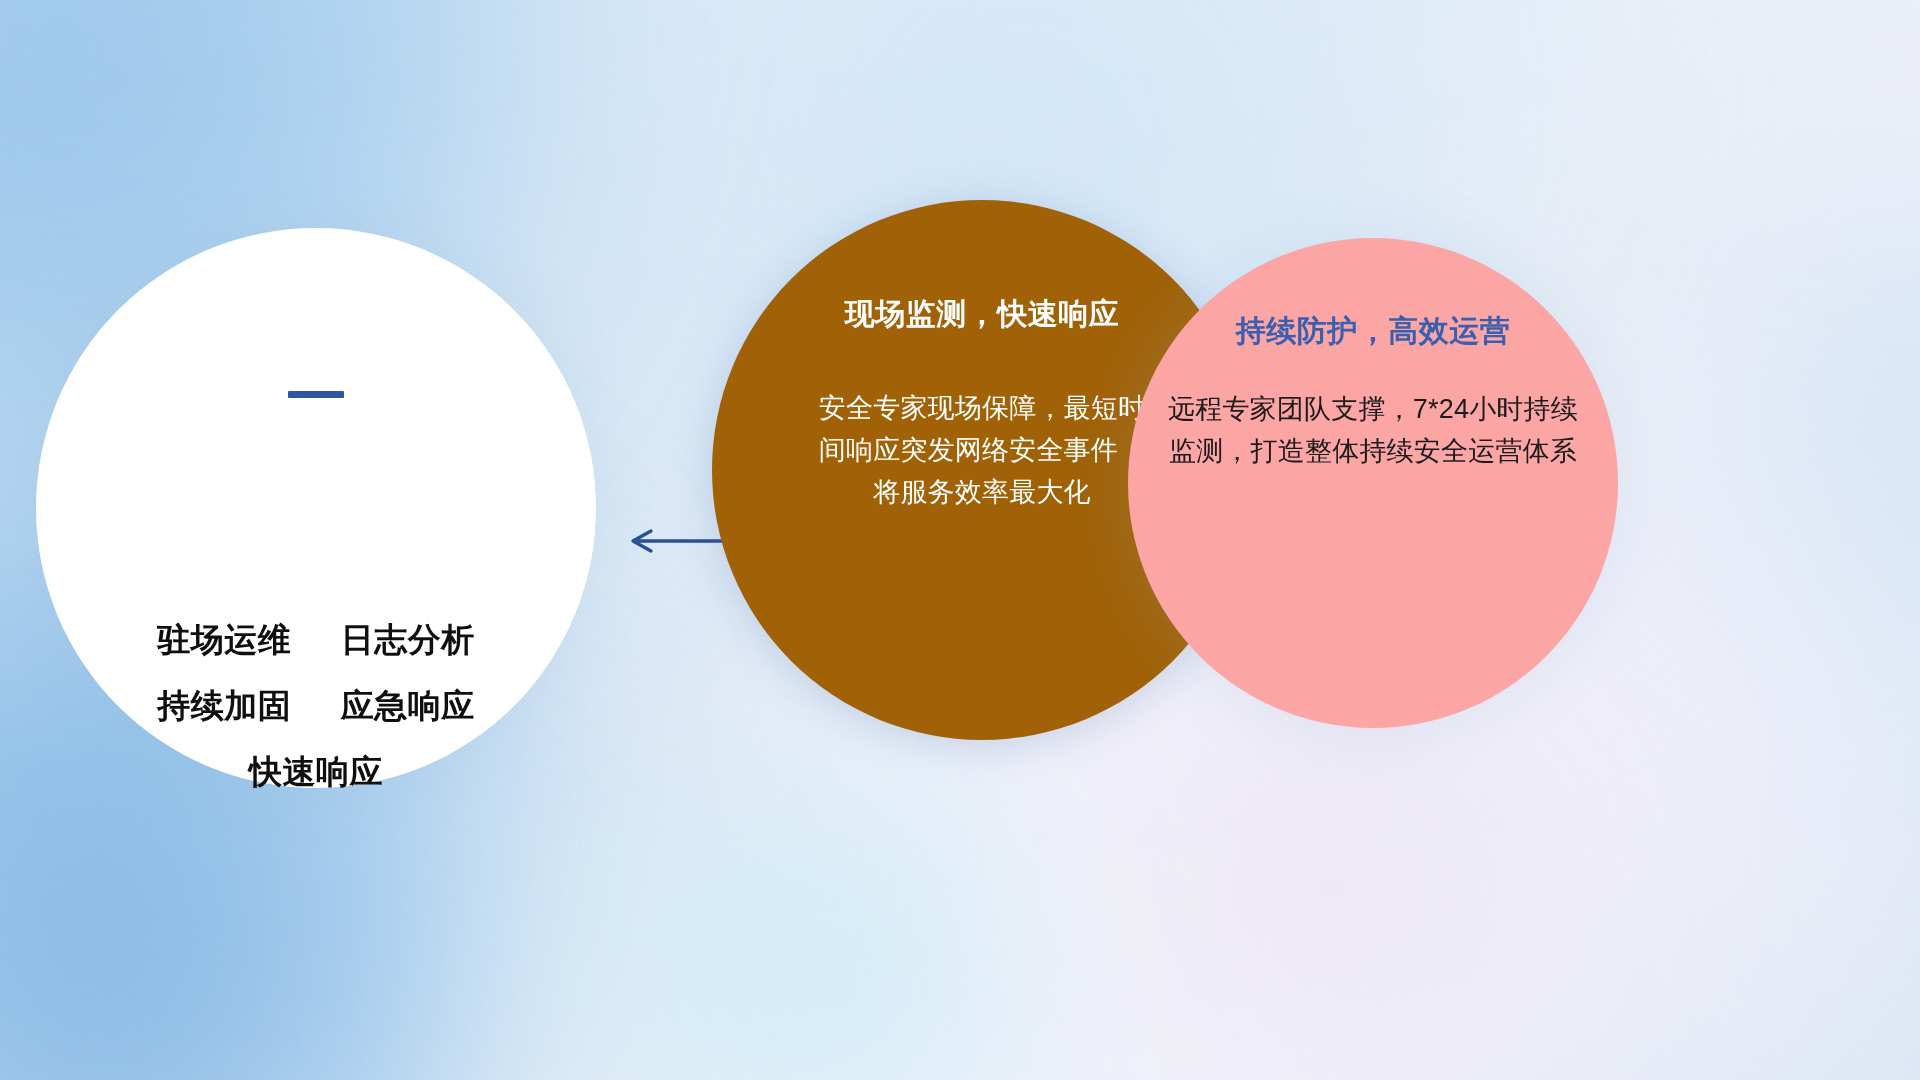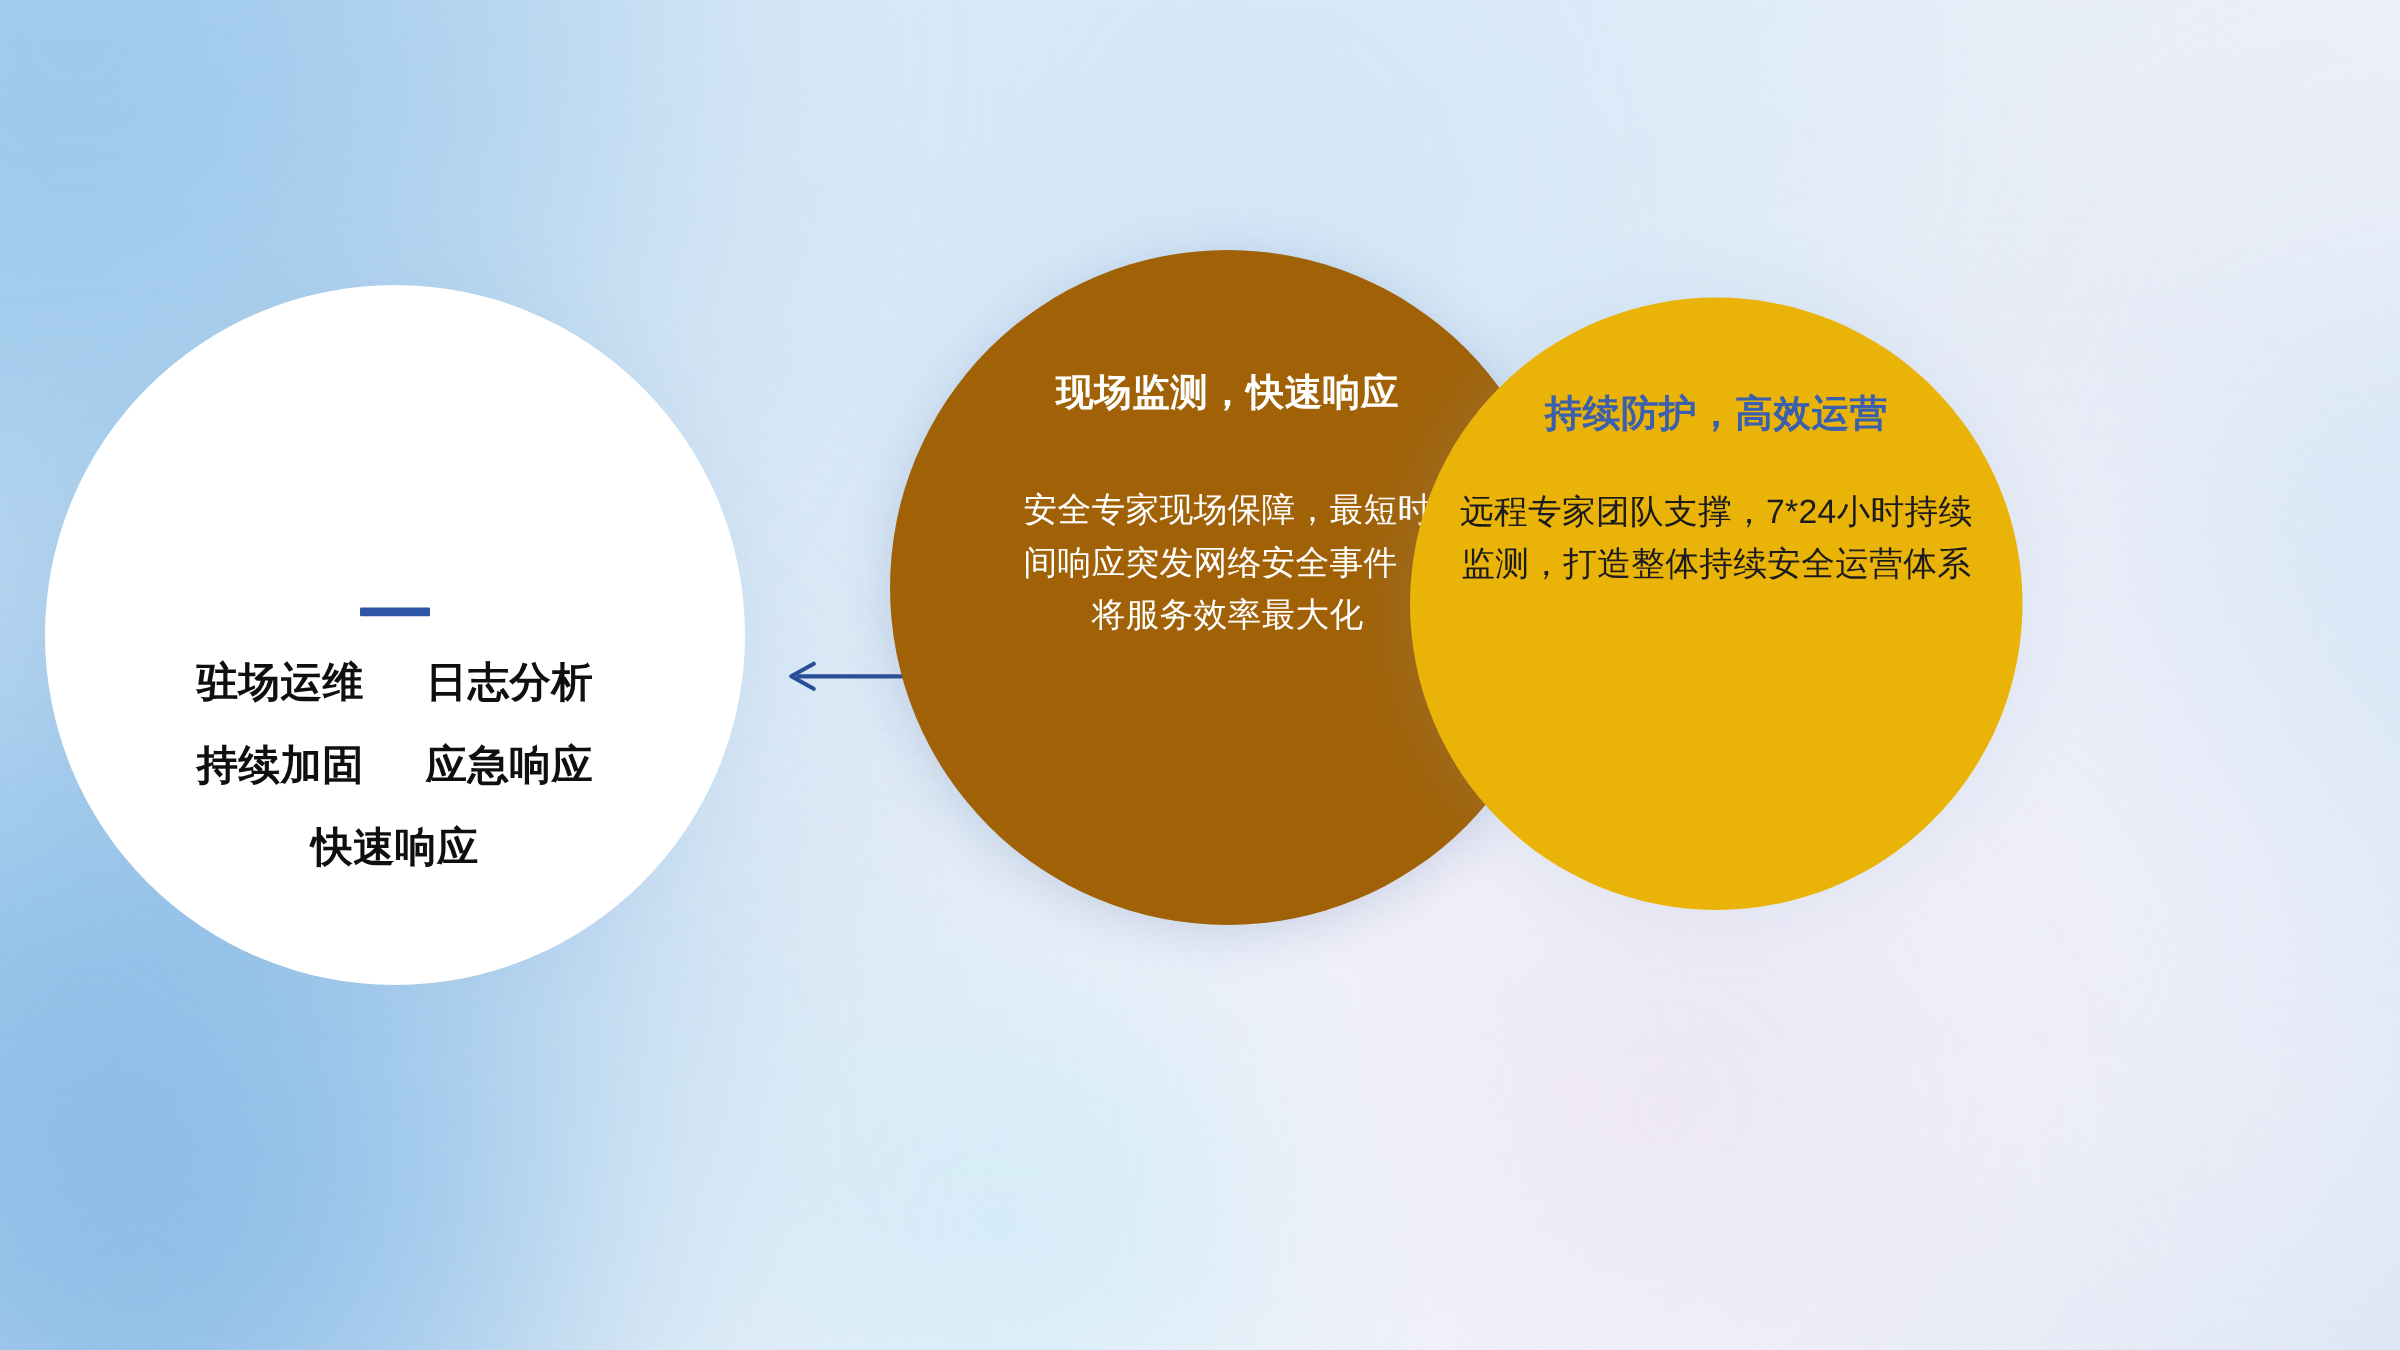--- a/index.html
+++ b/index.html
@@ -43,21 +43,21 @@
 
   
   .arrow{ position:absolute; left:611px; top:528px; width:273px; height:26px; }
 
   
   .circle{ position:absolute; border-radius:50%; }
 
   .circle-left{
     left:36px; top:228px; width:560px; height:560px;
     background:#ffffff;
-    display:flex; flex-direction:column; align-items:center; justify-content:center;
+    display:flex; flex-direction:column; align-items:center; justify-content:space-between;
     box-shadow:0 0 60px rgba(140,175,210,.18);
   }
   .dash{
     width:56px; height:7px; background:#2e56a6; border-radius:1px;
     margin-top:163px;
   }
   .left-lines{ margin-top:36px; text-align:center; }
   .left-line{
     font-size:33px; font-weight:bold; color:#0f0f10; letter-spacing:.5px;
     line-height:1.0;
@@ -78,21 +78,21 @@
     white-space:nowrap;
   }
   .mid-body{
     margin-top:52px; width:330px;
     font-size:27px; color:#ffffff; line-height:1.56; text-align:center;
     letter-spacing:.2px;
   }
 
   .circle-right{
     left:1128px; top:238px; width:490px; height:490px;
-    background:#eab308;
+    background:#fca5a5;
     display:flex; flex-direction:column; align-items:center;
     z-index:3;
     box-shadow:0 0 60px rgba(140,175,210,.18);
   }
   .right-title{
     margin-top:73px;
     font-size:30px; font-weight:bold; color:#3a5fae; letter-spacing:.5px;
     white-space:nowrap;
   }
   .right-body{

